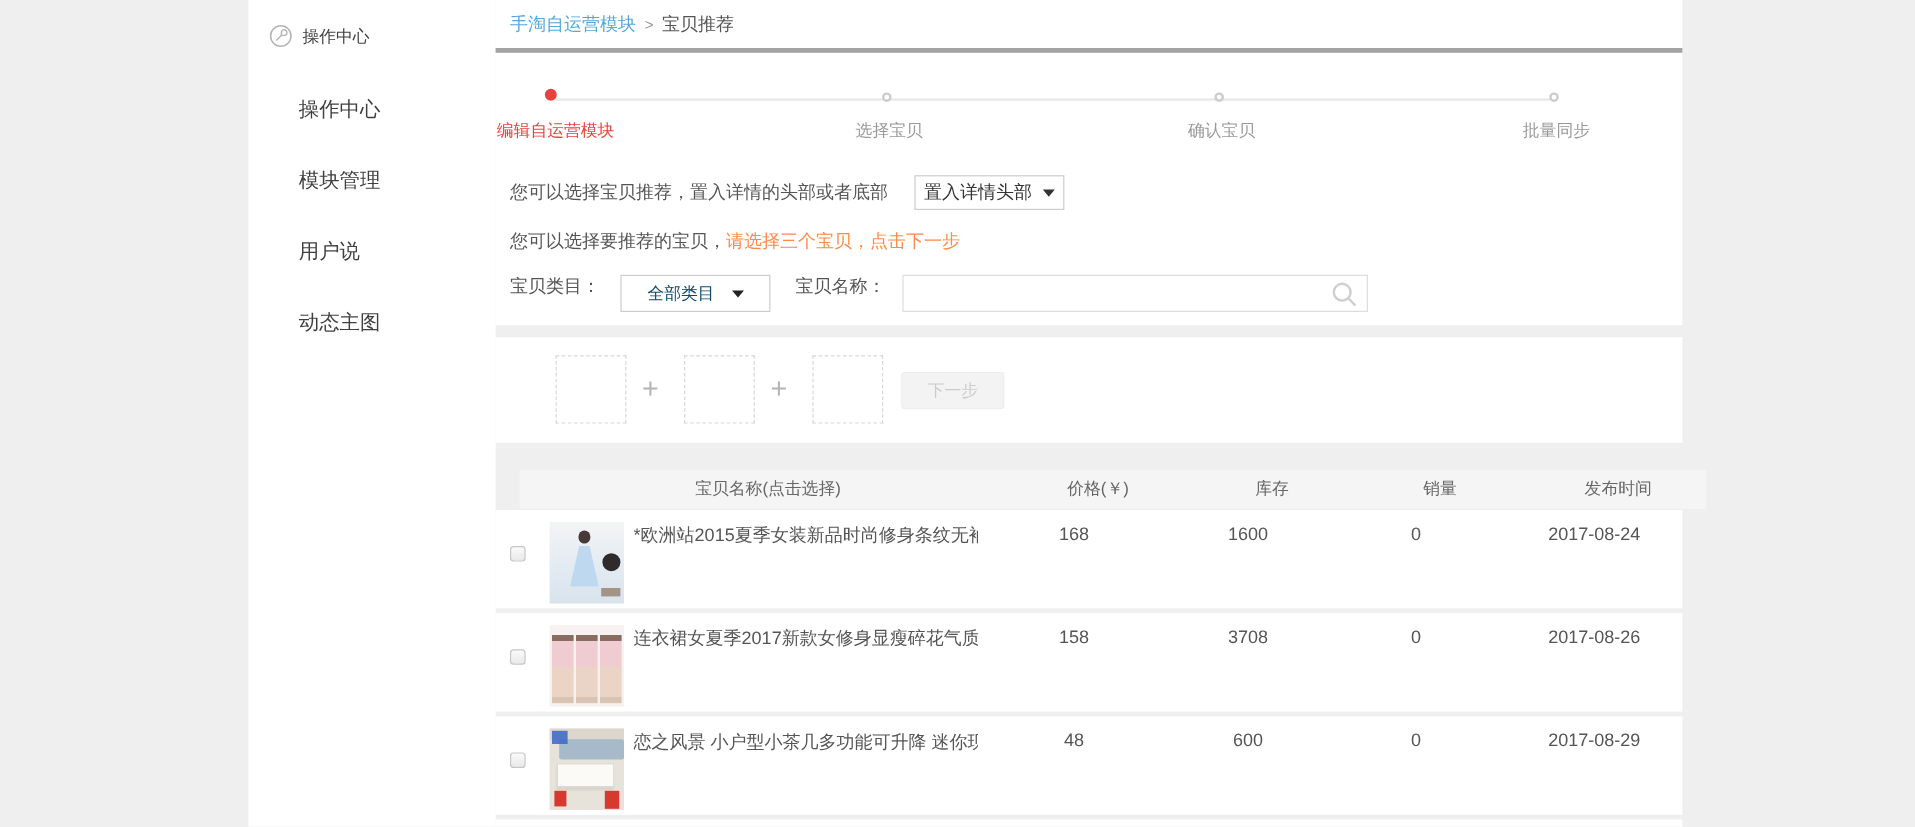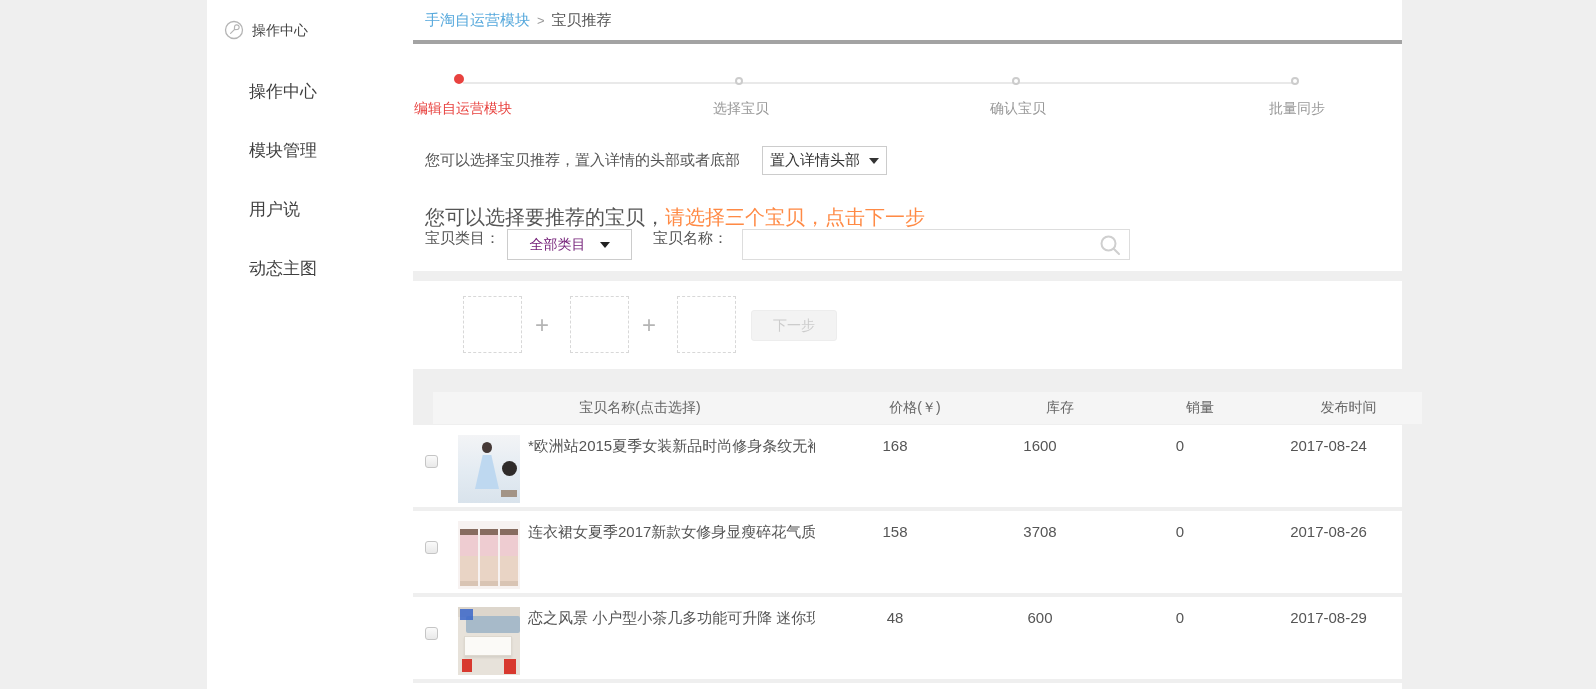--- a/index.html
+++ b/index.html
@@ -43,29 +43,29 @@
   .step-label.active { color:#e8423f; }
 
   
   .instr-row1 { position:absolute; left:12px; top:146px; display:flex; align-items:center;
                 font-size:15px; color:#555; }
   .placement-btn { margin-left:22px; width:125px; height:29px; background:#fff;
                    border:1px solid #ccc; display:flex; align-items:center; justify-content:center;
                    gap:9px; font-size:15px; color:#333; cursor:pointer; }
   .caret-down { width:0; height:0; border-left:5px solid transparent;
                 border-right:5px solid transparent; border-top:6px solid #333; }
-  .instr-row2 { position:absolute; left:12px; top:192px; font-size:20px; color:#555;margin-top:12px; }
+  .instr-row2 { position:absolute; left:12px; top:192px; font-size:15px; color:#555; }
   .instr-hl { color:#ff8a45; }
 
   
   .filter-row { position:absolute; left:12px; top:229px; display:flex; align-items:flex-start;
                 font-size:15px; color:#555; }
-  .cat-select { margin-left:7px; width:125px; height:31px; background:#fff; border:1px solid #ccc;
+  .cat-select { margin-left:17px; width:125px; height:31px; background:#fff; border:1px solid #ccc;
                 display:flex; align-items:center; justify-content:center; gap:14px;
-                font-size:14px; color:#701a75; cursor:pointer; }
+                font-size:14px; color:#0c4a6e; cursor:pointer; }
   .cat-select .caret-down { border-top-color:#222; }
   .name-label { margin-left:21px; }
   .search-wrap { margin-left:14px; position:relative; }
   .search-input { width:388px; height:31px; border:1px solid #ddd; background:#fff;
                   padding:0 36px 0 10px; font-size:14px; color:#333; outline:none;
                   font-family:"Liberation Sans", sans-serif; }
   .search-icon { position:absolute; right:8px; top:4px; cursor:pointer; }
 
   
   .panel-select { position:absolute; left:413px; top:281px; width:989px; height:88px; background:#fff;

